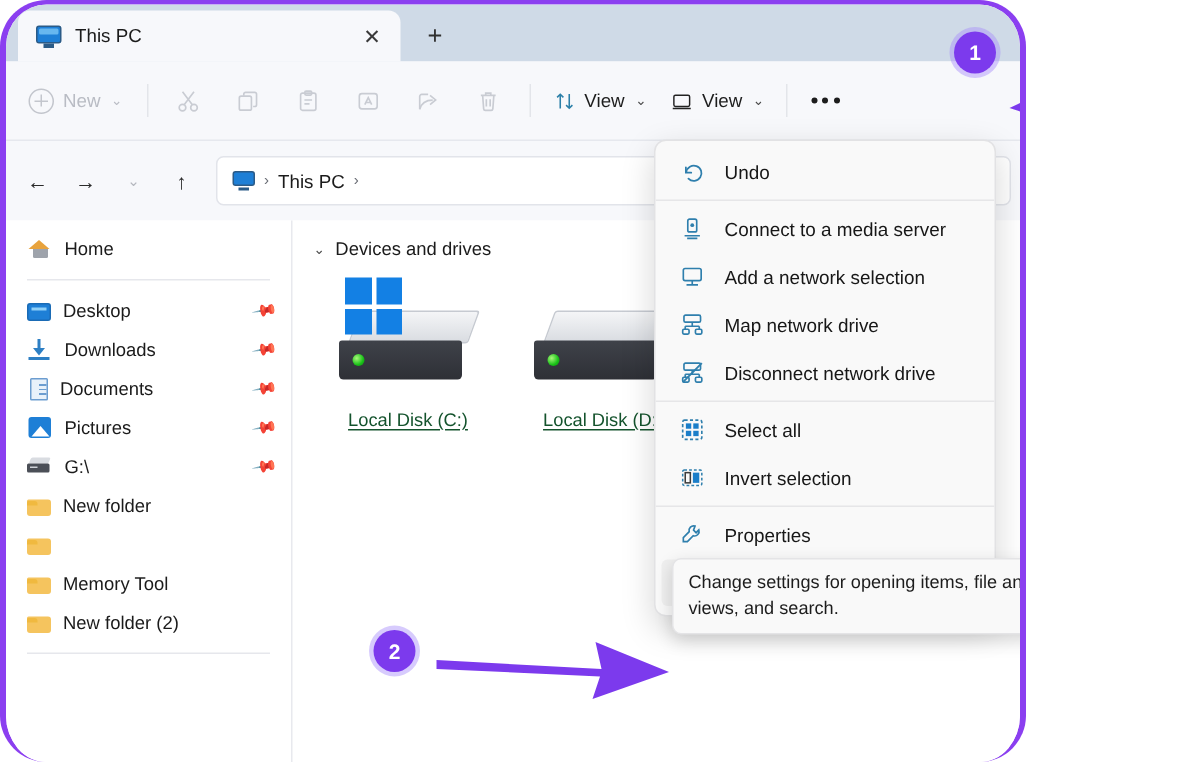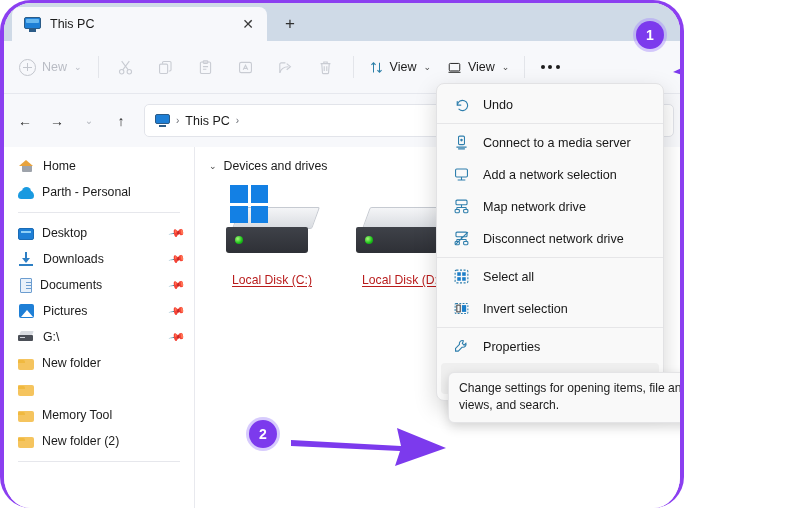--- a/index.html
+++ b/index.html
@@ -278,27 +278,27 @@
     position: absolute; left: 11px; top: 51px; width: 8px; height: 8px;
     border-radius: 50%;
     background: radial-gradient(circle at 35% 35%, #a8f87a, #18c017 60%, #0e8a10);
   }
   .dv-winlogo {
     position: absolute; left: 6px; top: 0px; width: 38px; height: 38px;
     display: grid; grid-template-columns: 1fr 1fr; grid-template-rows: 1fr 1fr; gap: 3px;
   }
   .dv-winlogo i { background: #1380e4; display: block; }
   .drive-label {
-    margin-top: 8px; font-size: 12.2px; color: #b91c1c;
+    margin-top: 8px; font-size: 12.2px; color: #14532d;
     text-decoration: underline; text-underline-offset: 2px;
   }
 
   
   .ctxmenu {
-    position: absolute; left: 432px; top: 80px; width: 228px;
+    position: absolute; left: 432px; top: 90px; width: 228px;
     background: #f9f9f9;
     border: 1px solid #e2e2e4; border-radius: 8px;
     box-shadow: 0 8px 22px rgba(0,0,0,.17);
     padding: 4px 0 5px 0;
     overflow: hidden;
   }
   .mi {
     height: 31px; display: flex; align-items: center;
     padding: 0 10px 0 12px; gap: 13px;
     font-size: 12.6px; color: #171717;
@@ -438,24 +438,20 @@
     </div>
 
     <div class="refresh-btn">↻</div>
     <div class="searchbox">Search This PC</div>
   </div>
 
   <div class="sidebar">
     <div class="sb-item">
       <span class="ic ic-home"></span>
       <span class="sb-label">Home</span>
-    </div>
-    <div class="sb-item">
-      <span class="ic ic-cloud"></span>
-      <span class="sb-label">Parth - Personal</span>
     </div>
 
     <div class="sb-div"></div>
 
     <div class="sb-item">
       <span class="ic ic-desktop"></span>
       <span class="sb-label">Desktop</span>
       <span class="sb-pin">📌</span>
     </div>
     <div class="sb-item">

